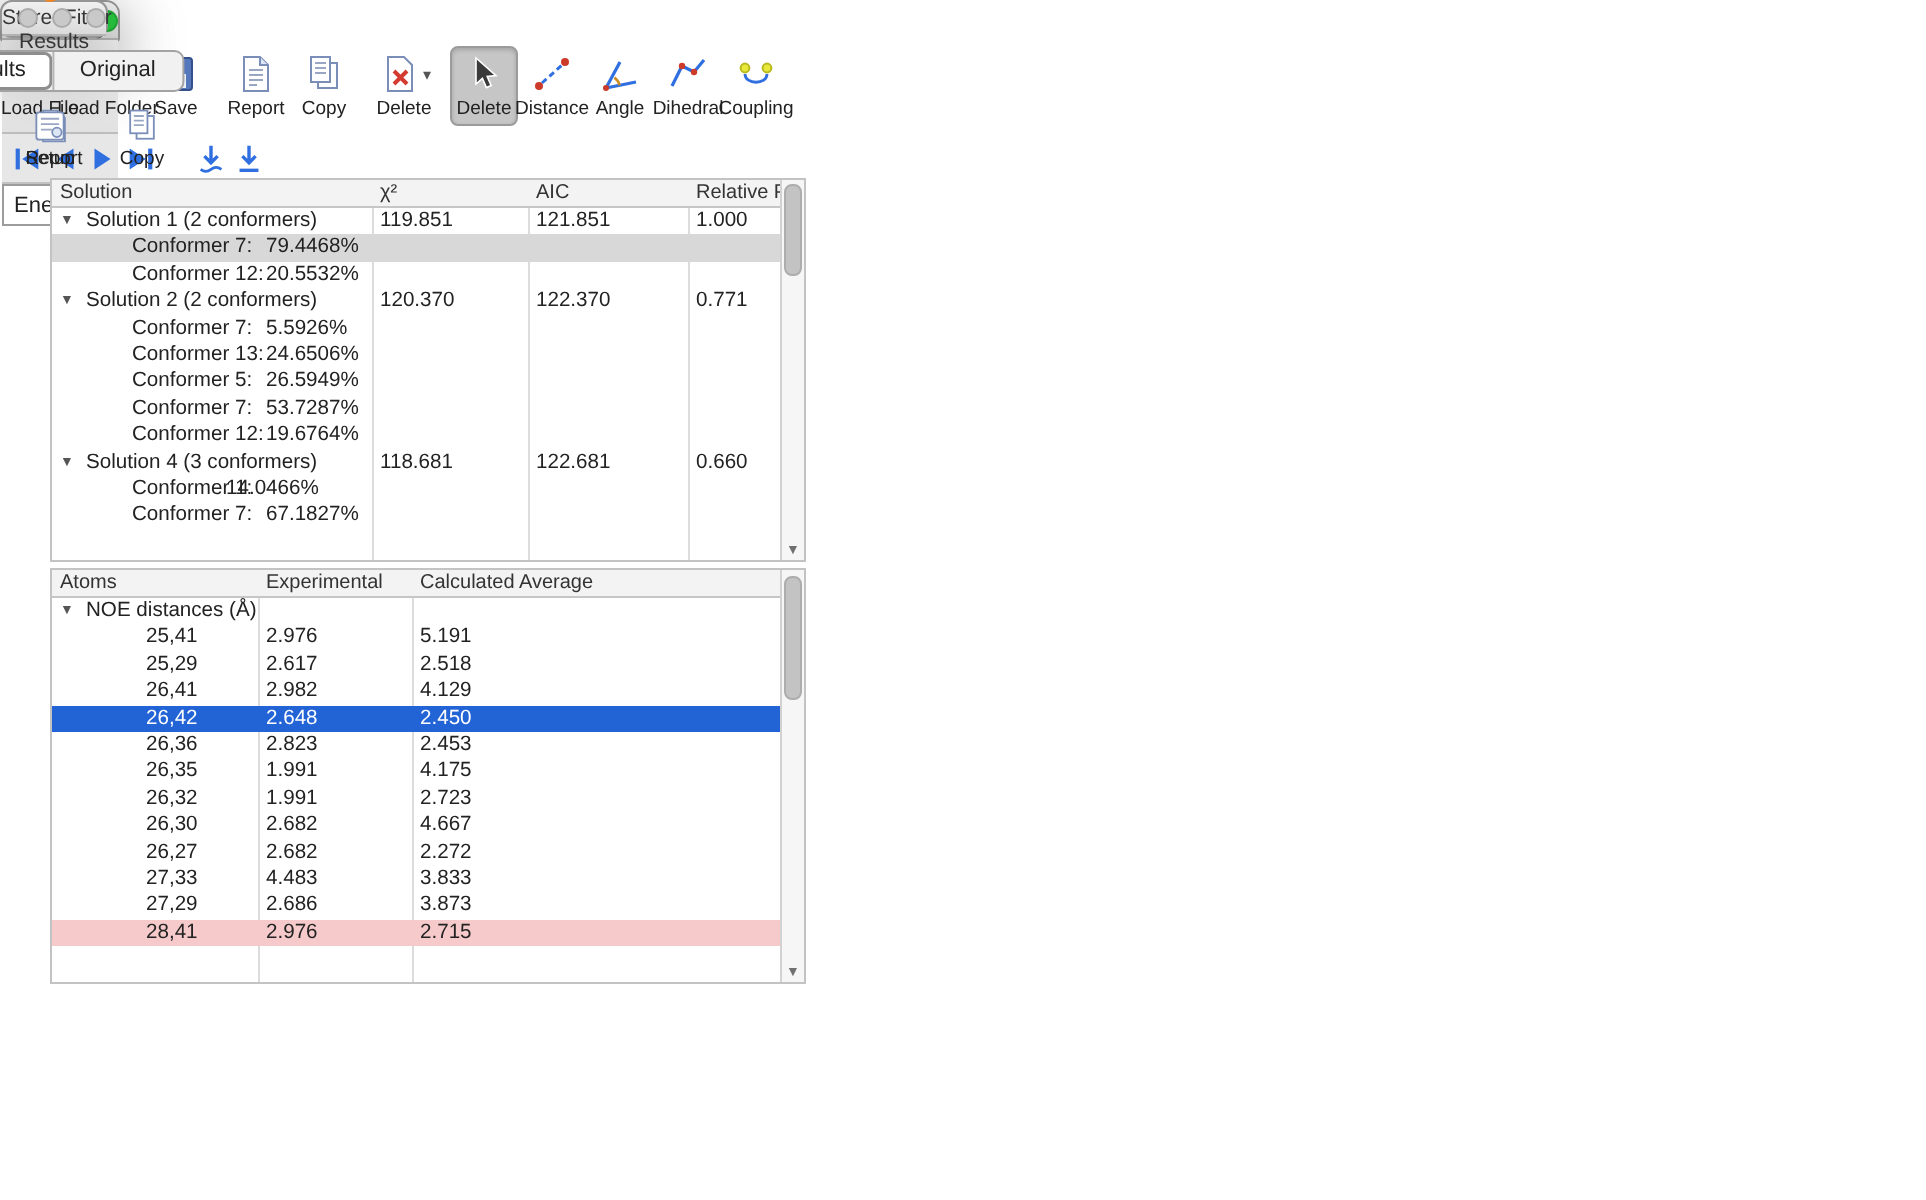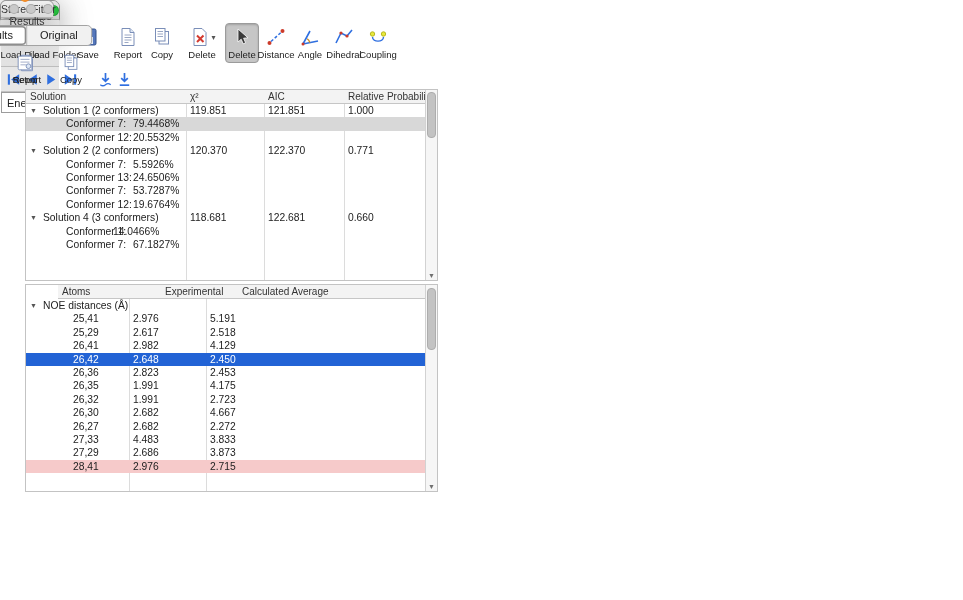--- a/index.html
+++ b/index.html
@@ -79,23 +79,23 @@
                overflow:hidden; background:#f1f1f1; }
   .segment { padding:0 13px; line-height:19px; font-size:11px; color:#222; }
   .segment + .segment { border-left:1px solid #b5b5b5; }
   .segment.active { background:#fff; box-shadow:inset 0 0 0 1.5px #8e8e8e; border-radius:4px; }
 
   .toolbar-right { position:absolute; left:0; right:0; top:49px; height:39px; }
   .rt-btn { position:absolute; top:3px; display:flex; flex-direction:column; align-items:center; width:36px; }
   .rt-btn svg { width:20px; height:20px; display:block; }
   .rt-lb { font-size:9.5px; margin-top:1px; color:#222; }
 
-  .dtable { position:absolute; left:24px; width:413px; background:#fff; border:1px solid #c3c3c3; overflow:hidden; }
+  .dtable { position:absolute; left:24px; width:378px; background:#fff; border:1px solid #c3c3c3; overflow:hidden; }
   #solutions-table { top:88px; height:192px; }
-  #atoms-table     { top:283px; height:208px;padding-left:32px; }
+  #atoms-table     { top:283px; height:208px; }
   .thead { position:relative; height:14px; background:#f3f3f3; border-bottom:1px solid #c6c6c6;
            font-size:10px; color:#333; }
   .thead span { position:absolute; top:0; line-height:14px; white-space:nowrap; }
   .tbody { position:absolute; left:0; right:12px; top:14px; bottom:0; overflow:hidden; }
   .vline { position:absolute; top:0; bottom:0; width:0; border-left:1px solid #dcdcdc; }
   .trow { position:relative; height:13.4px; font-size:10.3px; line-height:13.4px; white-space:nowrap; }
   .trow span { position:absolute; top:0; }
   .tri { left:4px; font-size:7px; color:#555; top:1px; }
   .c-sol  { left:17px; }  .c-chi { left:164px; } .c-aic { left:242px; } .c-rp { left:322px; }
   .c-conf { left:40px; }  .c-val { left:107px; } .c-val-inline { left:87px; }
@@ -501,20 +501,24 @@
         </div>
         <div class="trow">
           <span class="c-conf">Conformer 7:</span>
           <span class="c-val">5.5926%</span>
         </div>
         <div class="trow">
           <span class="c-conf">Conformer 13:</span>
           <span class="c-val">24.6506%</span>
         </div>
         <div class="trow">
+          <span class="c-conf">Conformer 5:</span>
+          <span class="c-val">26.5949%</span>
+        </div>
+        <div class="trow">
           <span class="c-conf">Conformer 7:</span>
           <span class="c-val">53.7287%</span>
         </div>
         <div class="trow">
           <span class="c-conf">Conformer 12:</span>
           <span class="c-val">19.6764%</span>
         </div>
         <div class="trow">
           <span class="tri">▼</span>
           <span class="c-sol">Solution 4 (3 conformers)</span>

